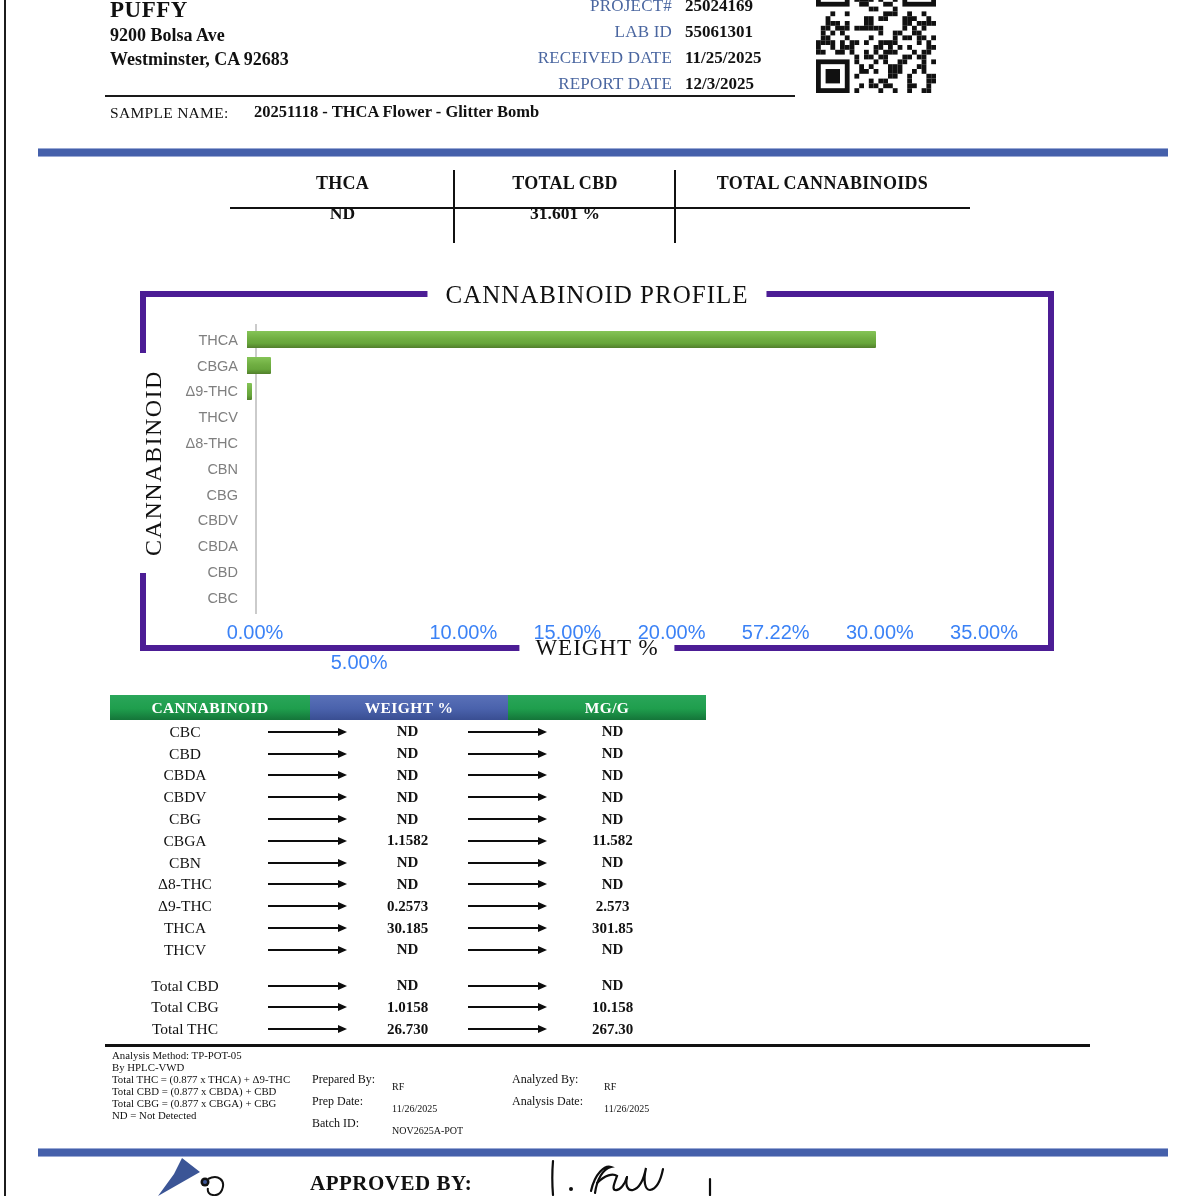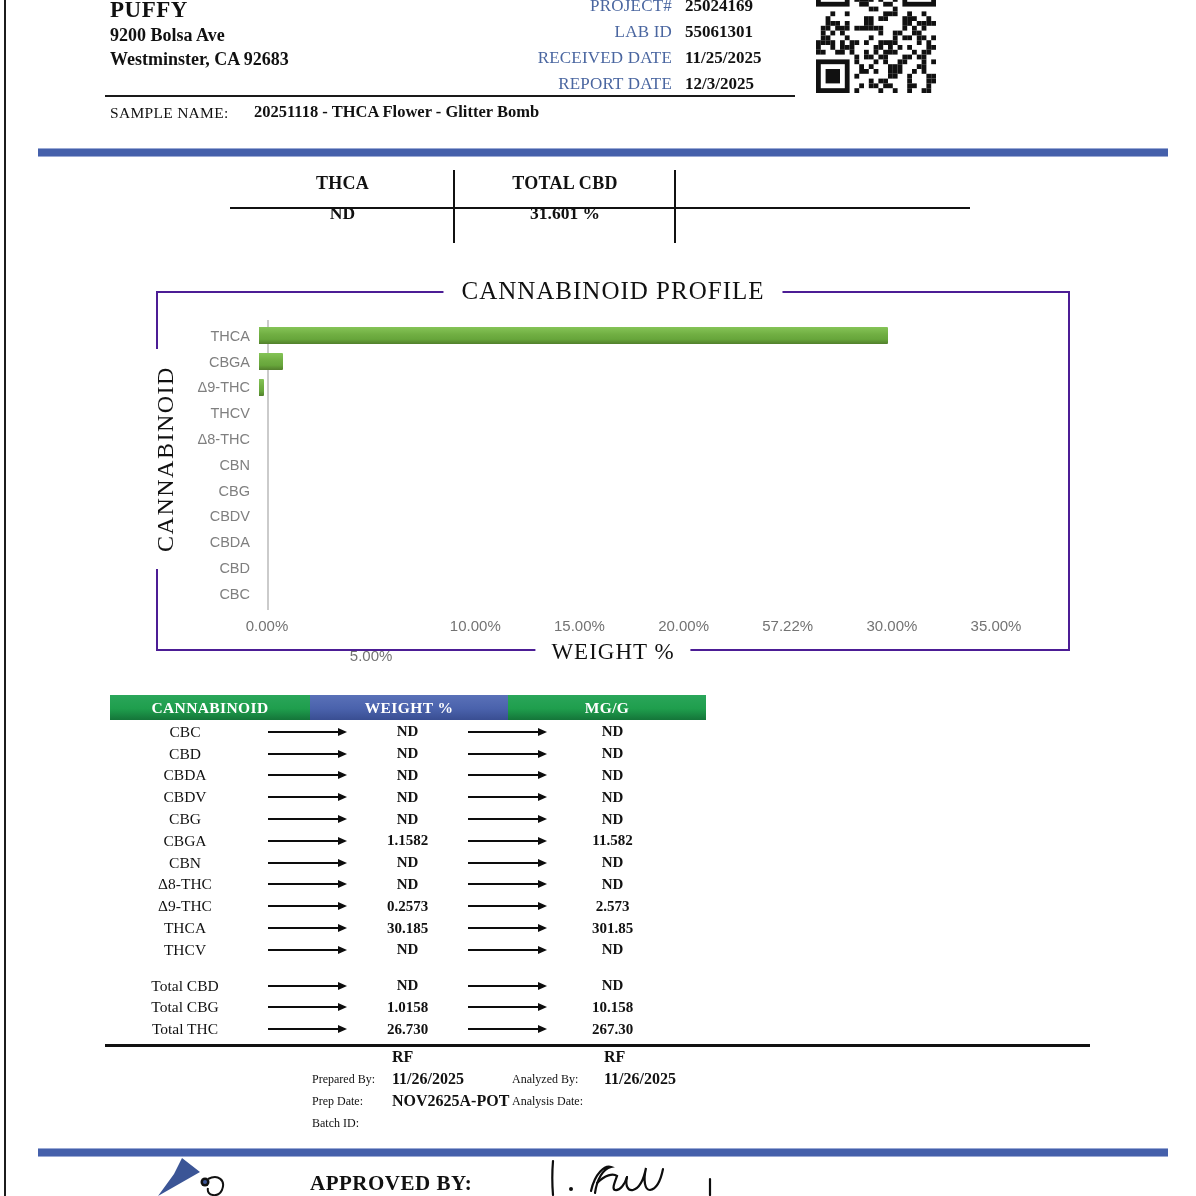--- a/index.html
+++ b/index.html
@@ -31,39 +31,39 @@
 
   
   .summary { position: absolute; left: 230px; top: 168px; width: 740px; height: 78px; }
   .summary-grid { display: grid; grid-template-columns: 225px 220px 295px; }
   .summary-head { font-weight: bold; font-size: 18px; text-align: center; padding-top: 5px; letter-spacing: .3px; }
   .summary-val { font-weight: bold; font-size: 17.5px; text-align: center; padding-top: 9px; }
   .summary-hline { position: absolute; left: 0; top: 39px; width: 740px; height: 2px; background: #111; }
   .summary-vline { position: absolute; top: 2px; width: 2px; height: 73px; background: #111; }
 
   
-  .chart { position: absolute; left: 156px; top: 291px; width: 914px; height: 360px; border: 2px solid #4c1d95; }
+  .chart { position: absolute; left: 140px; top: 291px; width: 914px; height: 360px; border: 6px solid #4c1d95; }
   .chart-title { position: absolute; top: -16px; left: 50%; transform: translateX(-50%);
     background: #fff; padding: 0 18px; font-size: 25px; letter-spacing: 1px; white-space: nowrap; }
   .chart-ylabel { position: absolute; left: -103px; top: 149px; width: 220px; height: 34px;
     transform: rotate(-90deg); background: #fff; text-align: center; font-size: 24px;
     letter-spacing: 1.5px; line-height: 34px; }
   .chart-xlabel { position: absolute; bottom: -16px; left: 50%; transform: translateX(-50%);
     background: #fff; padding: 0 16px; font-size: 23px; letter-spacing: 1px; white-space: nowrap; }
   .axis-line { position: absolute; left: 109px; top: 27px; width: 2px; height: 290px; background: #cbcbcb; }
   .plot-rows { position: absolute; left: 0; top: 30px; width: 100%; }
   .plot-row { display: flex; align-items: center; height: 25.8px; }
   .plot-label { width: 101px; text-align: right; padding-right: 9px;
     font-family: "Liberation Sans", sans-serif; font-size: 14.5px; color: #7f7f7f; }
   .plot-barwrap { position: relative; flex: 1; height: 100%; display: flex; align-items: center; }
   .bar { height: 17px; border-radius: 0 1px 1px 0;
     background: linear-gradient(180deg, #85c457 0%, #70ae42 45%, #67a63b 72%, #527f2c 100%); }
   .ticks { position: absolute; left: 109px; top: 324px; height: 20px; width: 760px; }
   .tick { position: absolute; transform: translateX(-50%);
-    font-family: "Liberation Sans", sans-serif; font-size: 15px; color: #737373; white-space: nowrap; }
+    font-family: "Liberation Sans", sans-serif; font-size: 20px; color: #3b82f6; white-space: nowrap; }
 
   
   .rt-header { position: absolute; left: 110px; top: 695px; width: 596px; height: 25px;
     display: grid; grid-template-columns: 200px 198px 198px; }
   .rt-hcell { display: flex; align-items: center; justify-content: center; color: #fff;
     font-weight: bold; font-size: 15.5px; letter-spacing: .4px; }
   .rt-hcell.green { background: linear-gradient(180deg, #2aa65a 0%, #1f9e4d 55%, #147539 100%); }
   .rt-hcell.blue { background: linear-gradient(180deg, #5a71b8 0%, #4a62ac 55%, #394e92 100%); }
   .rt-body { position: absolute; left: 110px; top: 721px; width: 560px; }
   .rt-row { display: grid; grid-template-columns: 150px 95px 105px 95px 115px; align-items: center; height: 21.8px; }
@@ -78,21 +78,21 @@
 
   
   .fn-left { position: absolute; left: 112px; top: 1049px; font-size: 10.8px; line-height: 12px; }
   .fn-col { position: absolute; top: 1048px; }
   .fn-mid { left: 312px; }
   .fn-right { left: 512px; }
   .fn-row { display: grid; height: 22px; align-items: start; }
   .fn-mid .fn-row { grid-template-columns: 80px auto; }
   .fn-right .fn-row { grid-template-columns: 92px auto; }
   .fn-label { font-size: 12px; margin-top: 24px; }
-  .fn-value { font-size: 16px; font-weight: bold; }
+  .fn-value { font-size: 10px; font-weight: normal; margin-top: 33px; }
 
   
   .approved { position: absolute; left: 310px; top: 1171px; font-size: 21px; font-weight: bold; letter-spacing: .5px; }
   .logo { position: absolute; left: 148px; top: 1156px; }
   .signature { position: absolute; left: 545px; top: 1157px; }
 </style>
 </head>
 <body>
 
 <div class="page">
@@ -328,20 +328,21 @@
   <div class="rule-top"></div>
   <div class="sample-label">SAMPLE NAME:</div>
   <div class="sample-value">20251118 - THCA Flower - Glitter Bomb</div>
 
   <div class="divider" style="top: 148px; background: rgb(69, 96, 171);"></div>
 
   <div class="summary">
     <div class="summary-grid" id="summary-heads">
         <div class="summary-head">THCA</div>
         <div class="summary-head">TOTAL CBD</div>
+        <div class="summary-head">TOTAL CANNABINOIDS</div>
       </div>
     <div class="summary-hline"></div>
     <div class="summary-vline" style="left:223px"></div>
     <div class="summary-vline" style="left:444px"></div>
     <div class="summary-grid" id="summary-vals">
         <div class="summary-val">ND</div>
         <div class="summary-val">31.601 %</div>
       </div>
   </div>
 
@@ -598,20 +599,28 @@
         <div class="rt-val">26.730</div>
         <span class="arr">
           <span class="arr-line"></span>
           <span class="arr-head"></span>
         </span>
         <div class="rt-val">267.30</div>
       </div>
     </div>
   <div class="rt-bottomline"></div>
 
+  <div class="fn-left" id="fn-left">
+      <div>Analysis Method: TP-POT-05</div>
+      <div>By HPLC-VWD</div>
+      <div>Total THC = (0.877 x  THCA) + Δ9-THC</div>
+      <div>Total CBD = (0.877 x  CBDA) + CBD</div>
+      <div>Total CBG = (0.877 x  CBGA) + CBG</div>
+      <div>ND = Not Detected</div>
+    </div>
   <div class="fn-col fn-mid" id="fn-mid">
       <div class="fn-row">
         <span class="fn-label">Prepared By:</span>
         <span class="fn-value">RF</span>
       </div>
       <div class="fn-row">
         <span class="fn-label">Prep Date:</span>
         <span class="fn-value">11/26/2025</span>
       </div>
       <div class="fn-row">

